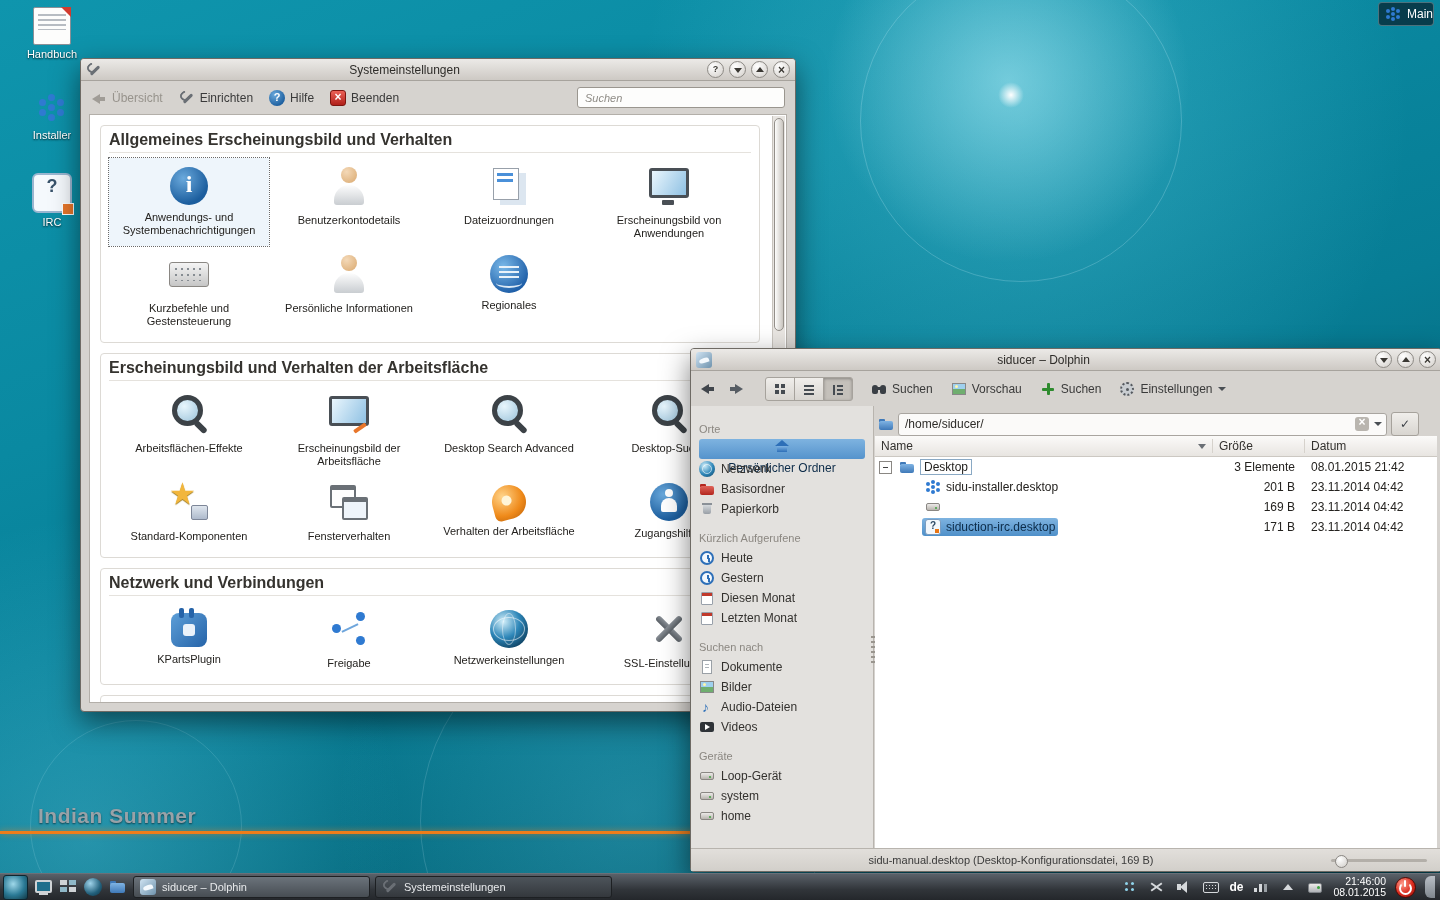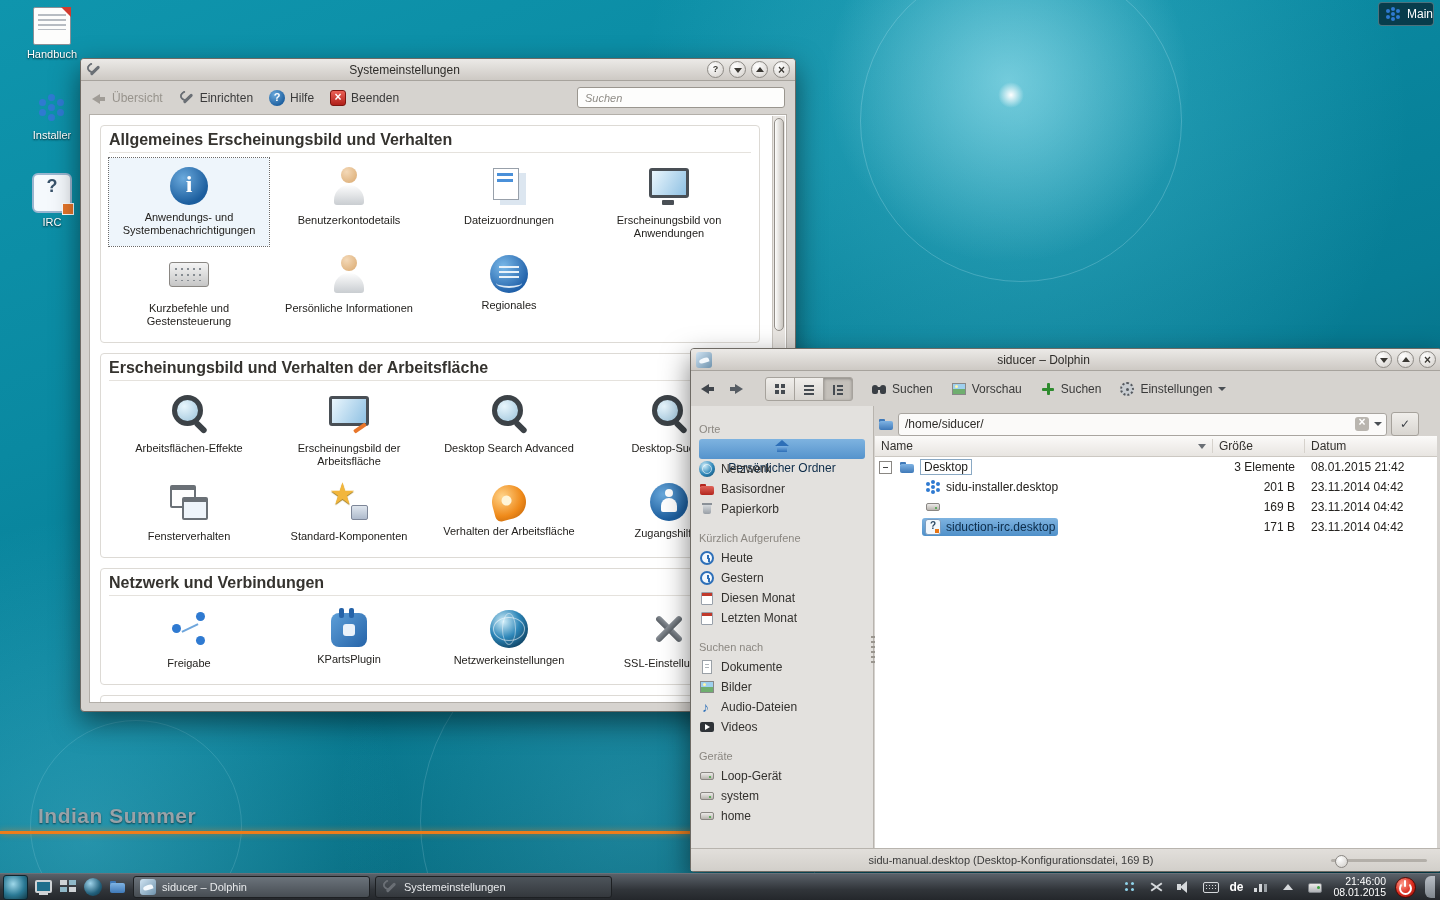--- a/index.html
+++ b/index.html
@@ -391,52 +391,52 @@
             <span class="ico ic-searchadv"></span>
             <span class="glabel">Desktop Search Advanced</span>
           </div>
 
           <div class="gitem">
             <span class="ico ic-searchdesk"></span>
             <span class="glabel">Desktop-Suche</span>
           </div>
 
           <div class="gitem">
+            <span class="ico ic-components"></span>
+            <span class="glabel">Standard-Komponenten</span>
+          </div>
+
+          <div class="gitem">
             <span class="ico ic-windows"></span>
             <span class="glabel">Fensterverhalten</span>
-          </div>
-
-          <div class="gitem">
-            <span class="ico ic-components"></span>
-            <span class="glabel">Standard-Komponenten</span>
           </div>
 
           <div class="gitem">
             <span class="ico ic-behavior"></span>
             <span class="glabel">Verhalten der Arbeitsfläche</span>
           </div>
 
           <div class="gitem">
             <span class="ico ic-access"></span>
             <span class="glabel">Zugangshilfen</span>
           </div>
         </div>
     </div>
     <div class="sgroup">
       <div class="ghead">Netzwerk und Verbindungen</div>
       <div class="gitems">
 
           <div class="gitem">
+            <span class="ico ic-kparts"></span>
+            <span class="glabel">KPartsPlugin</span>
+          </div>
+
+          <div class="gitem">
             <span class="ico ic-share"></span>
             <span class="glabel">Freigabe</span>
-          </div>
-
-          <div class="gitem">
-            <span class="ico ic-kparts"></span>
-            <span class="glabel">KPartsPlugin</span>
           </div>
 
           <div class="gitem">
             <span class="ico ic-network"></span>
             <span class="glabel">Netzwerkeinstellungen</span>
           </div>
 
           <div class="gitem">
             <span class="ico ic-ssl"></span>
             <span class="glabel">SSL-Einstellungen</span>

